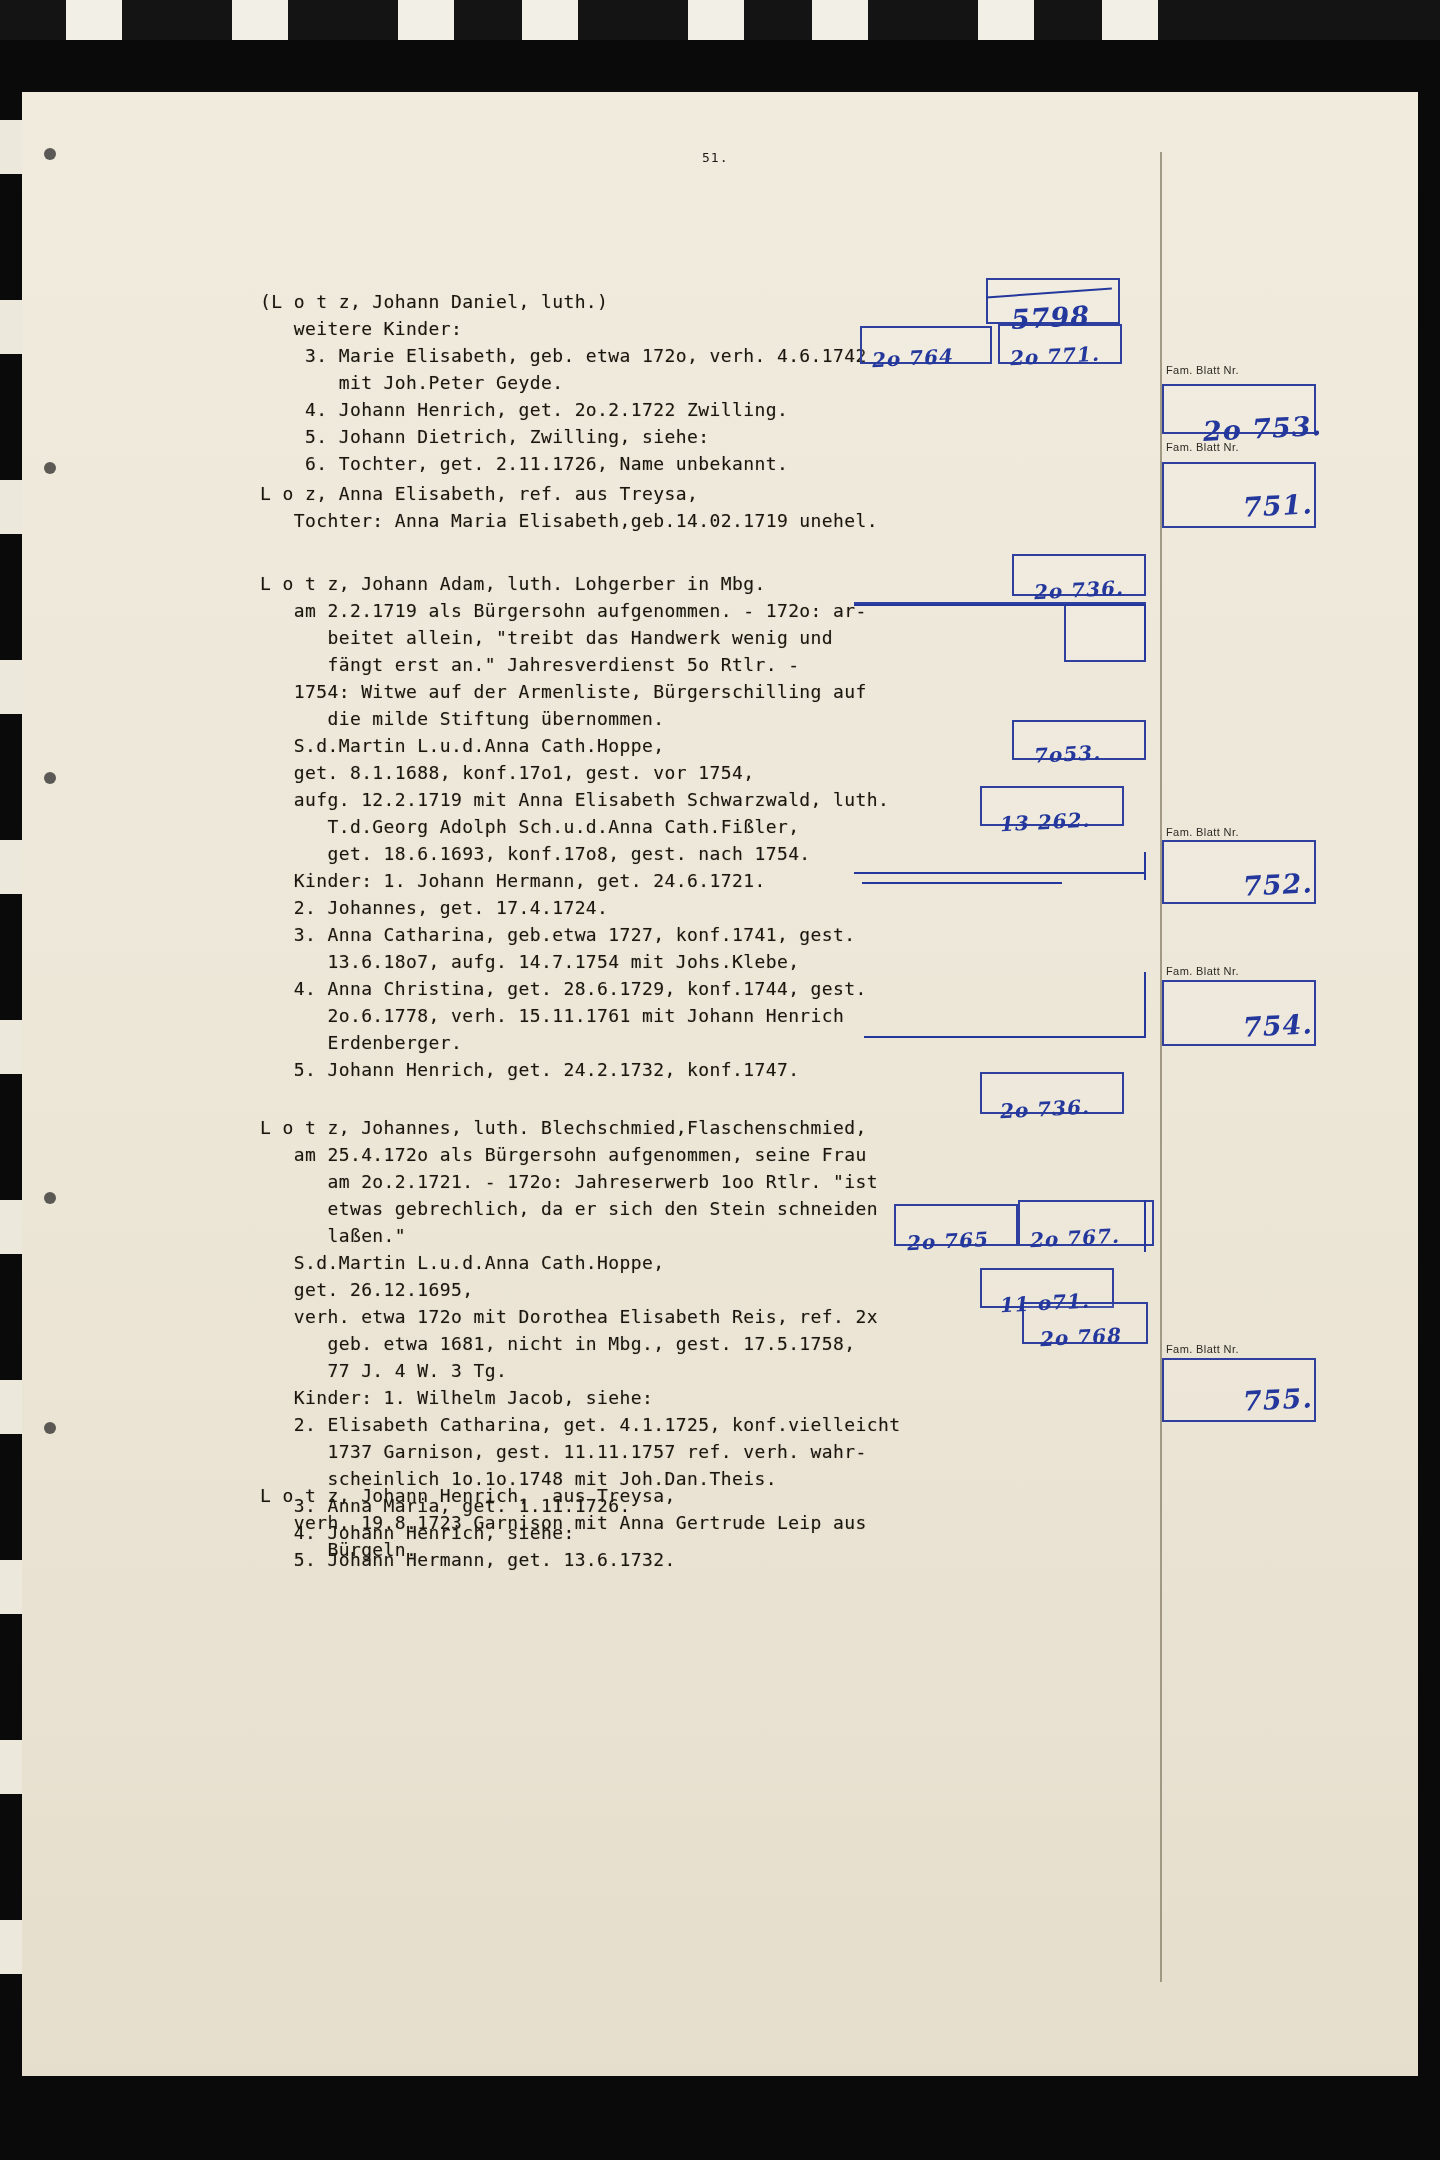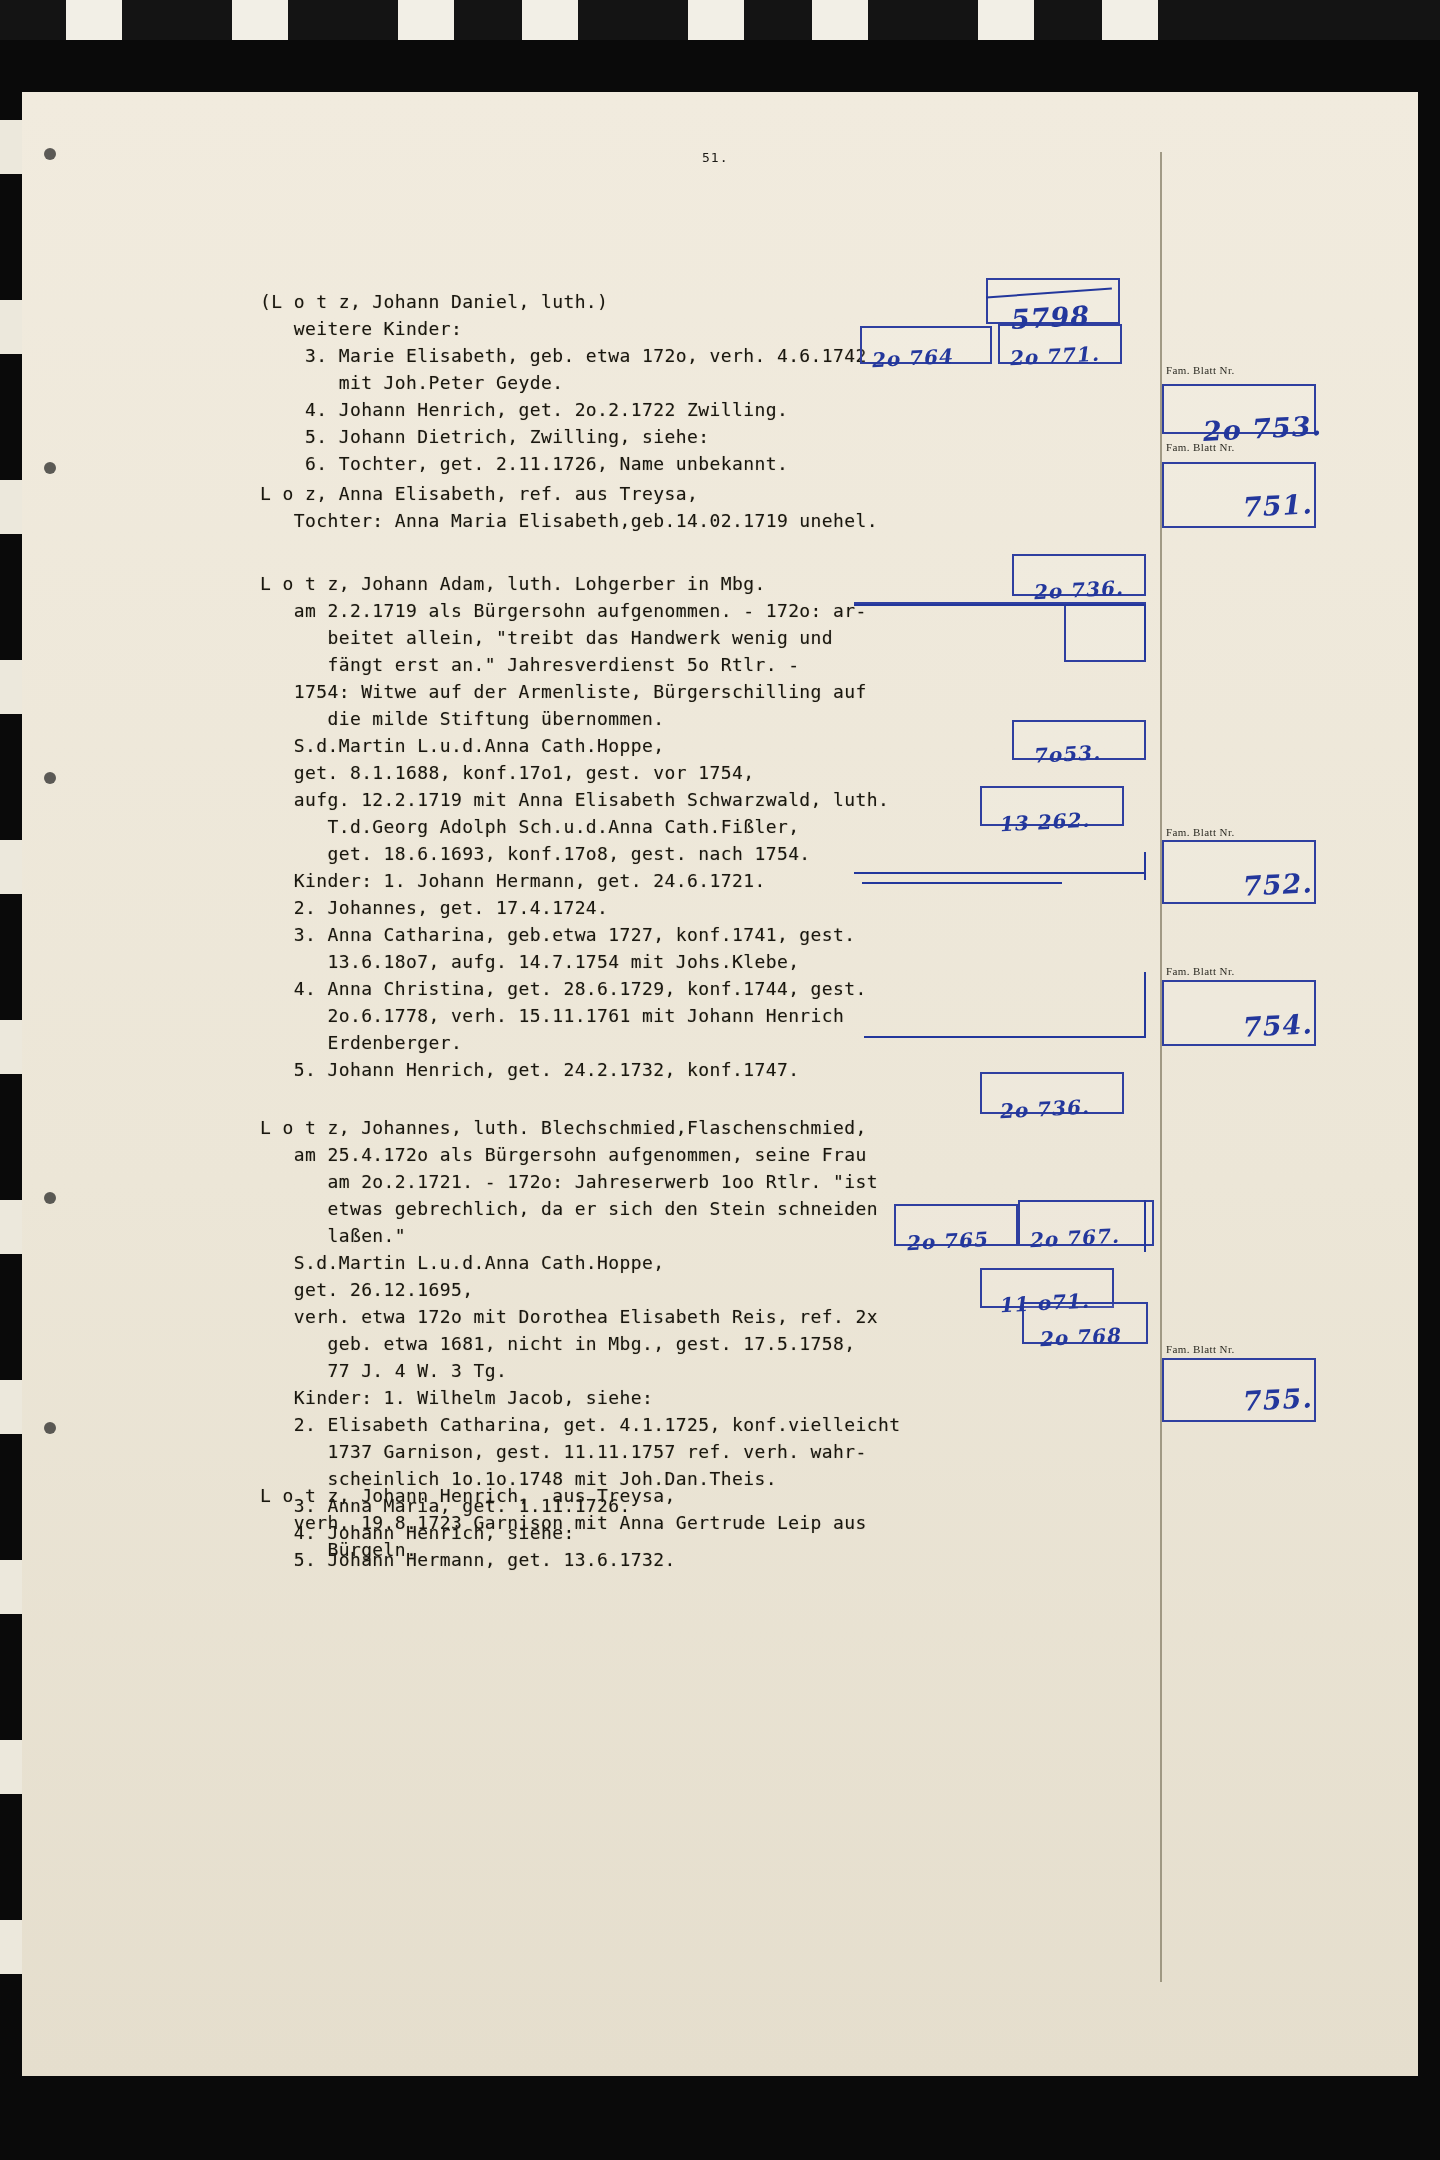--- a/index.html
+++ b/index.html
@@ -54,21 +54,21 @@
     white-space:pre;
     letter-spacing:.4px;
     text-shadow:0 0 1px rgba(60,50,30,.35);
     margin-left:28px;
   }
 
   
   .fam-label{
     position:absolute;
     font-size:11px;color:#2b2a22;letter-spacing:.4px;
-    font-family:Liberation Serif, serif;
+    font-family:Liberation Sans, sans-serif;
   }
   
   .hand-box{
     position:absolute;
     border:2px solid #2f3fa0;
     background:rgba(255,255,255,.10);
   }
   .hand{
     position:absolute;
     color:#23379c;

